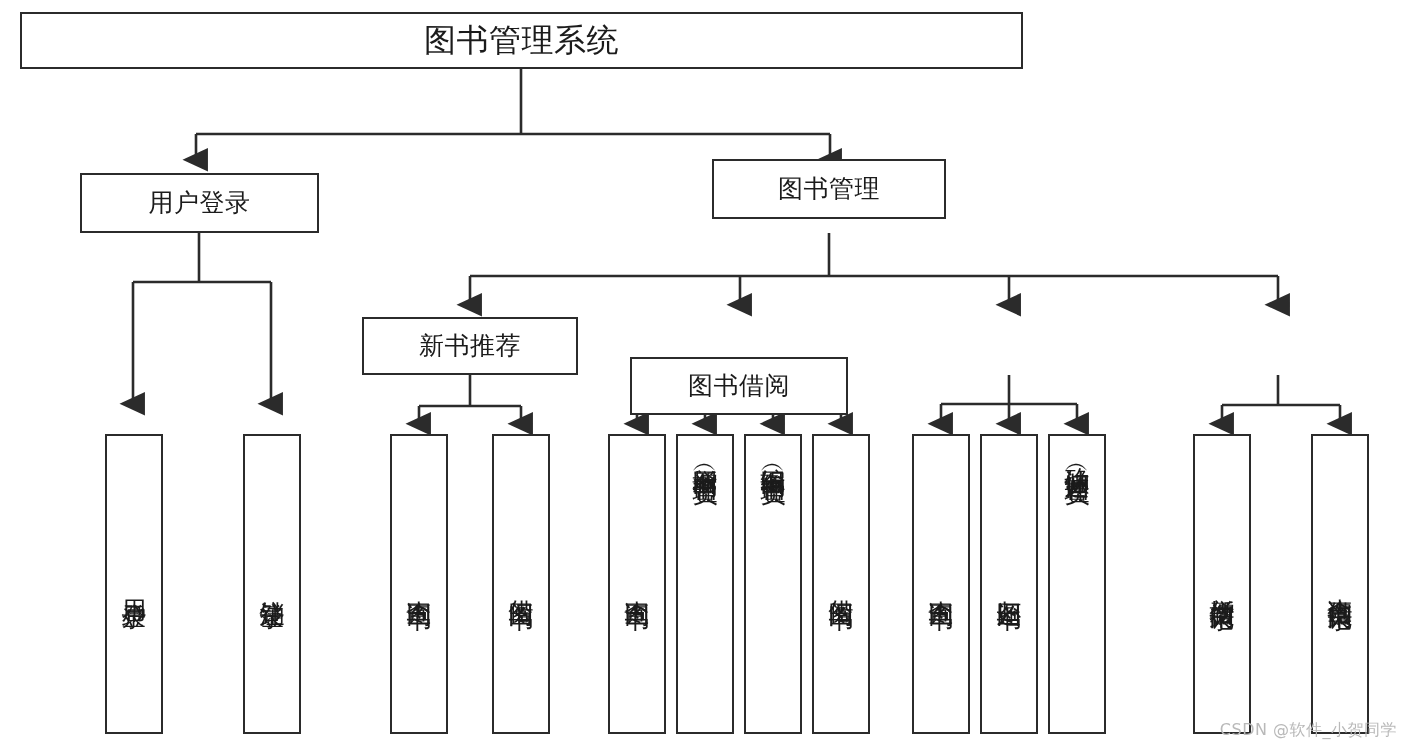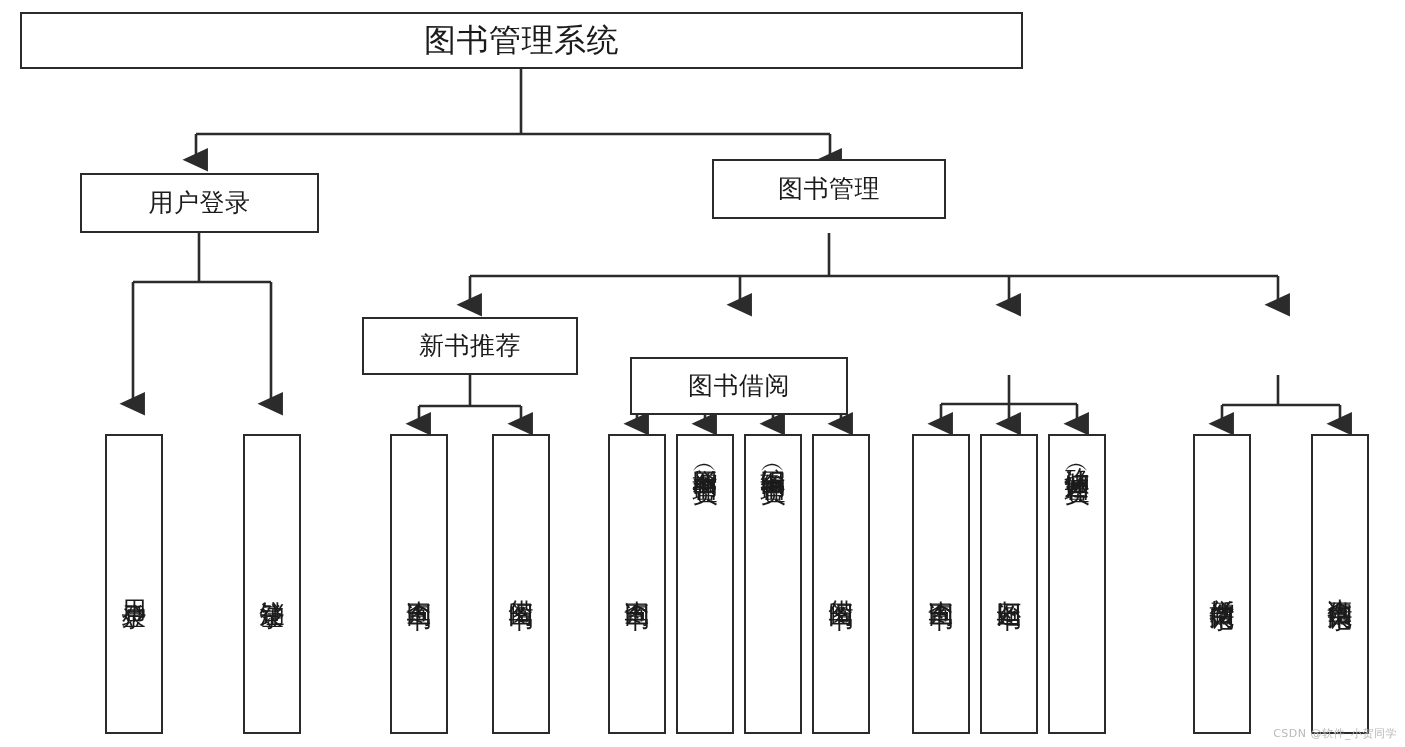--- a/index.html
+++ b/index.html
@@ -63,21 +63,21 @@
     max-height: 100%;
   }
   .node.vert.mid {
     align-items: center;
     padding-top: 0;
   }
   .watermark {
     position: absolute;
     right: 8px;
     bottom: 6px;
-    font-size: 11px;
+    font-size: 16px;
     color: #b9b9b9;
     letter-spacing: 0.5px;
     z-index: 3;
     white-space: nowrap;
   }
 </style>
 </head>
 <body>
 
 <div id="canvas">

